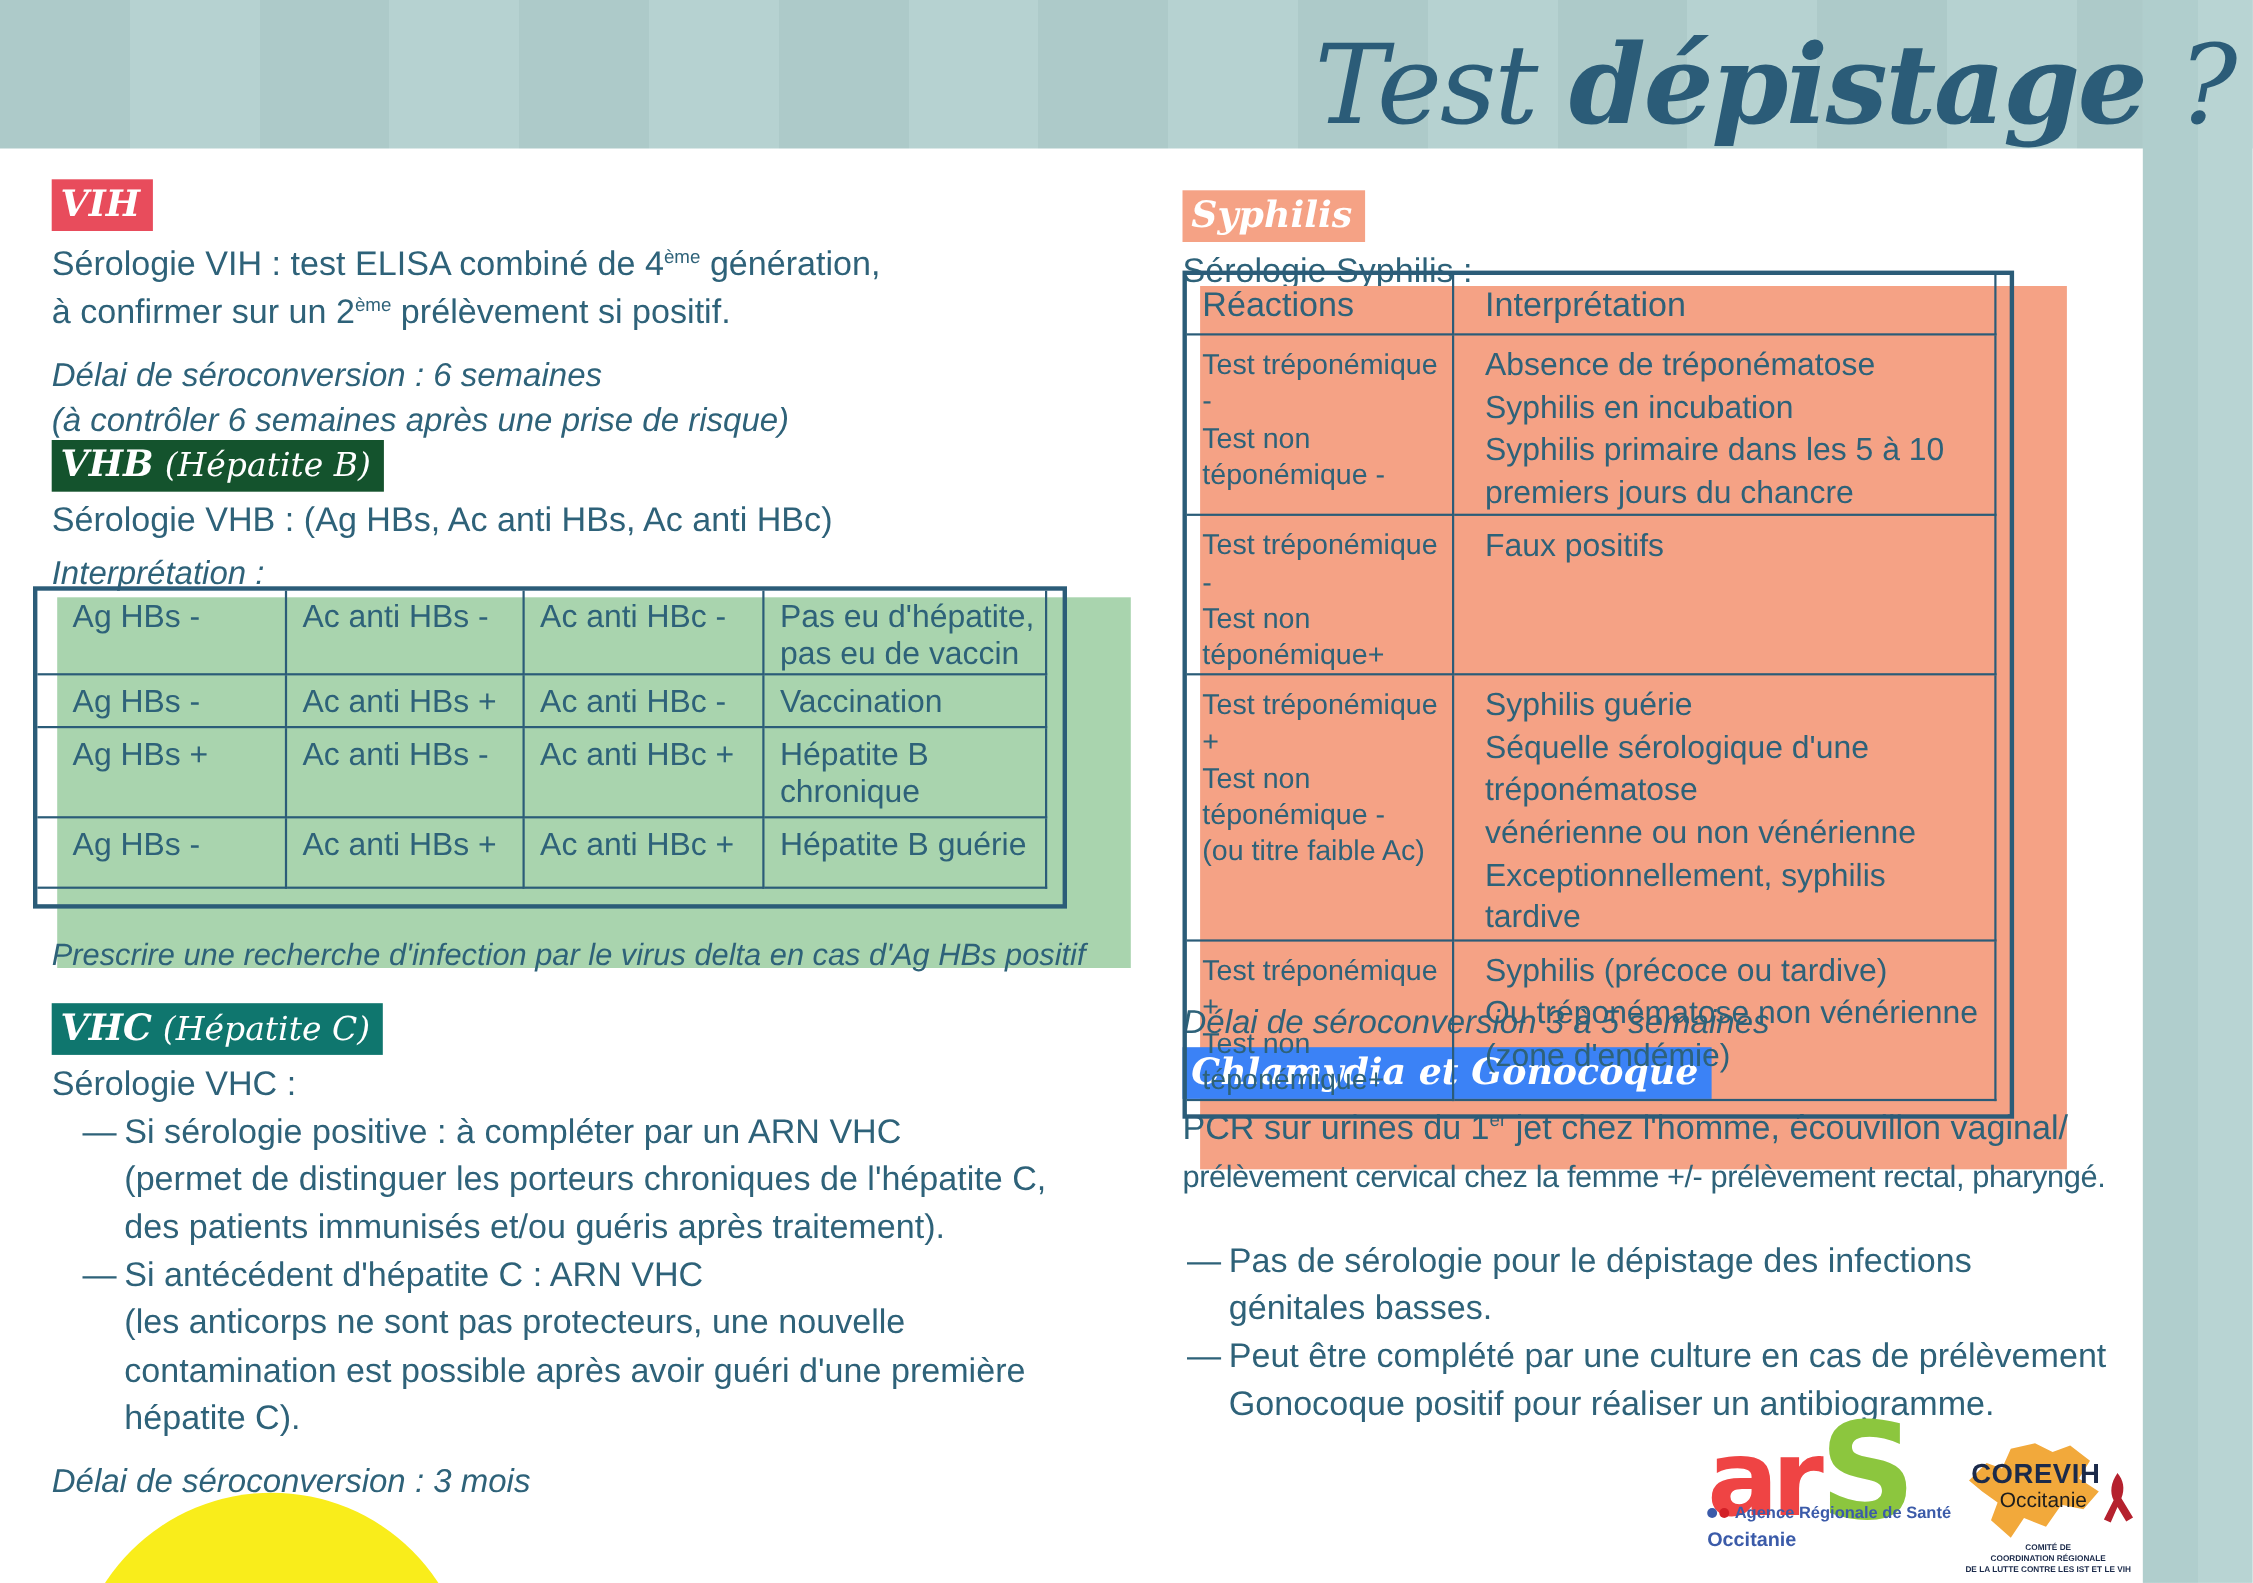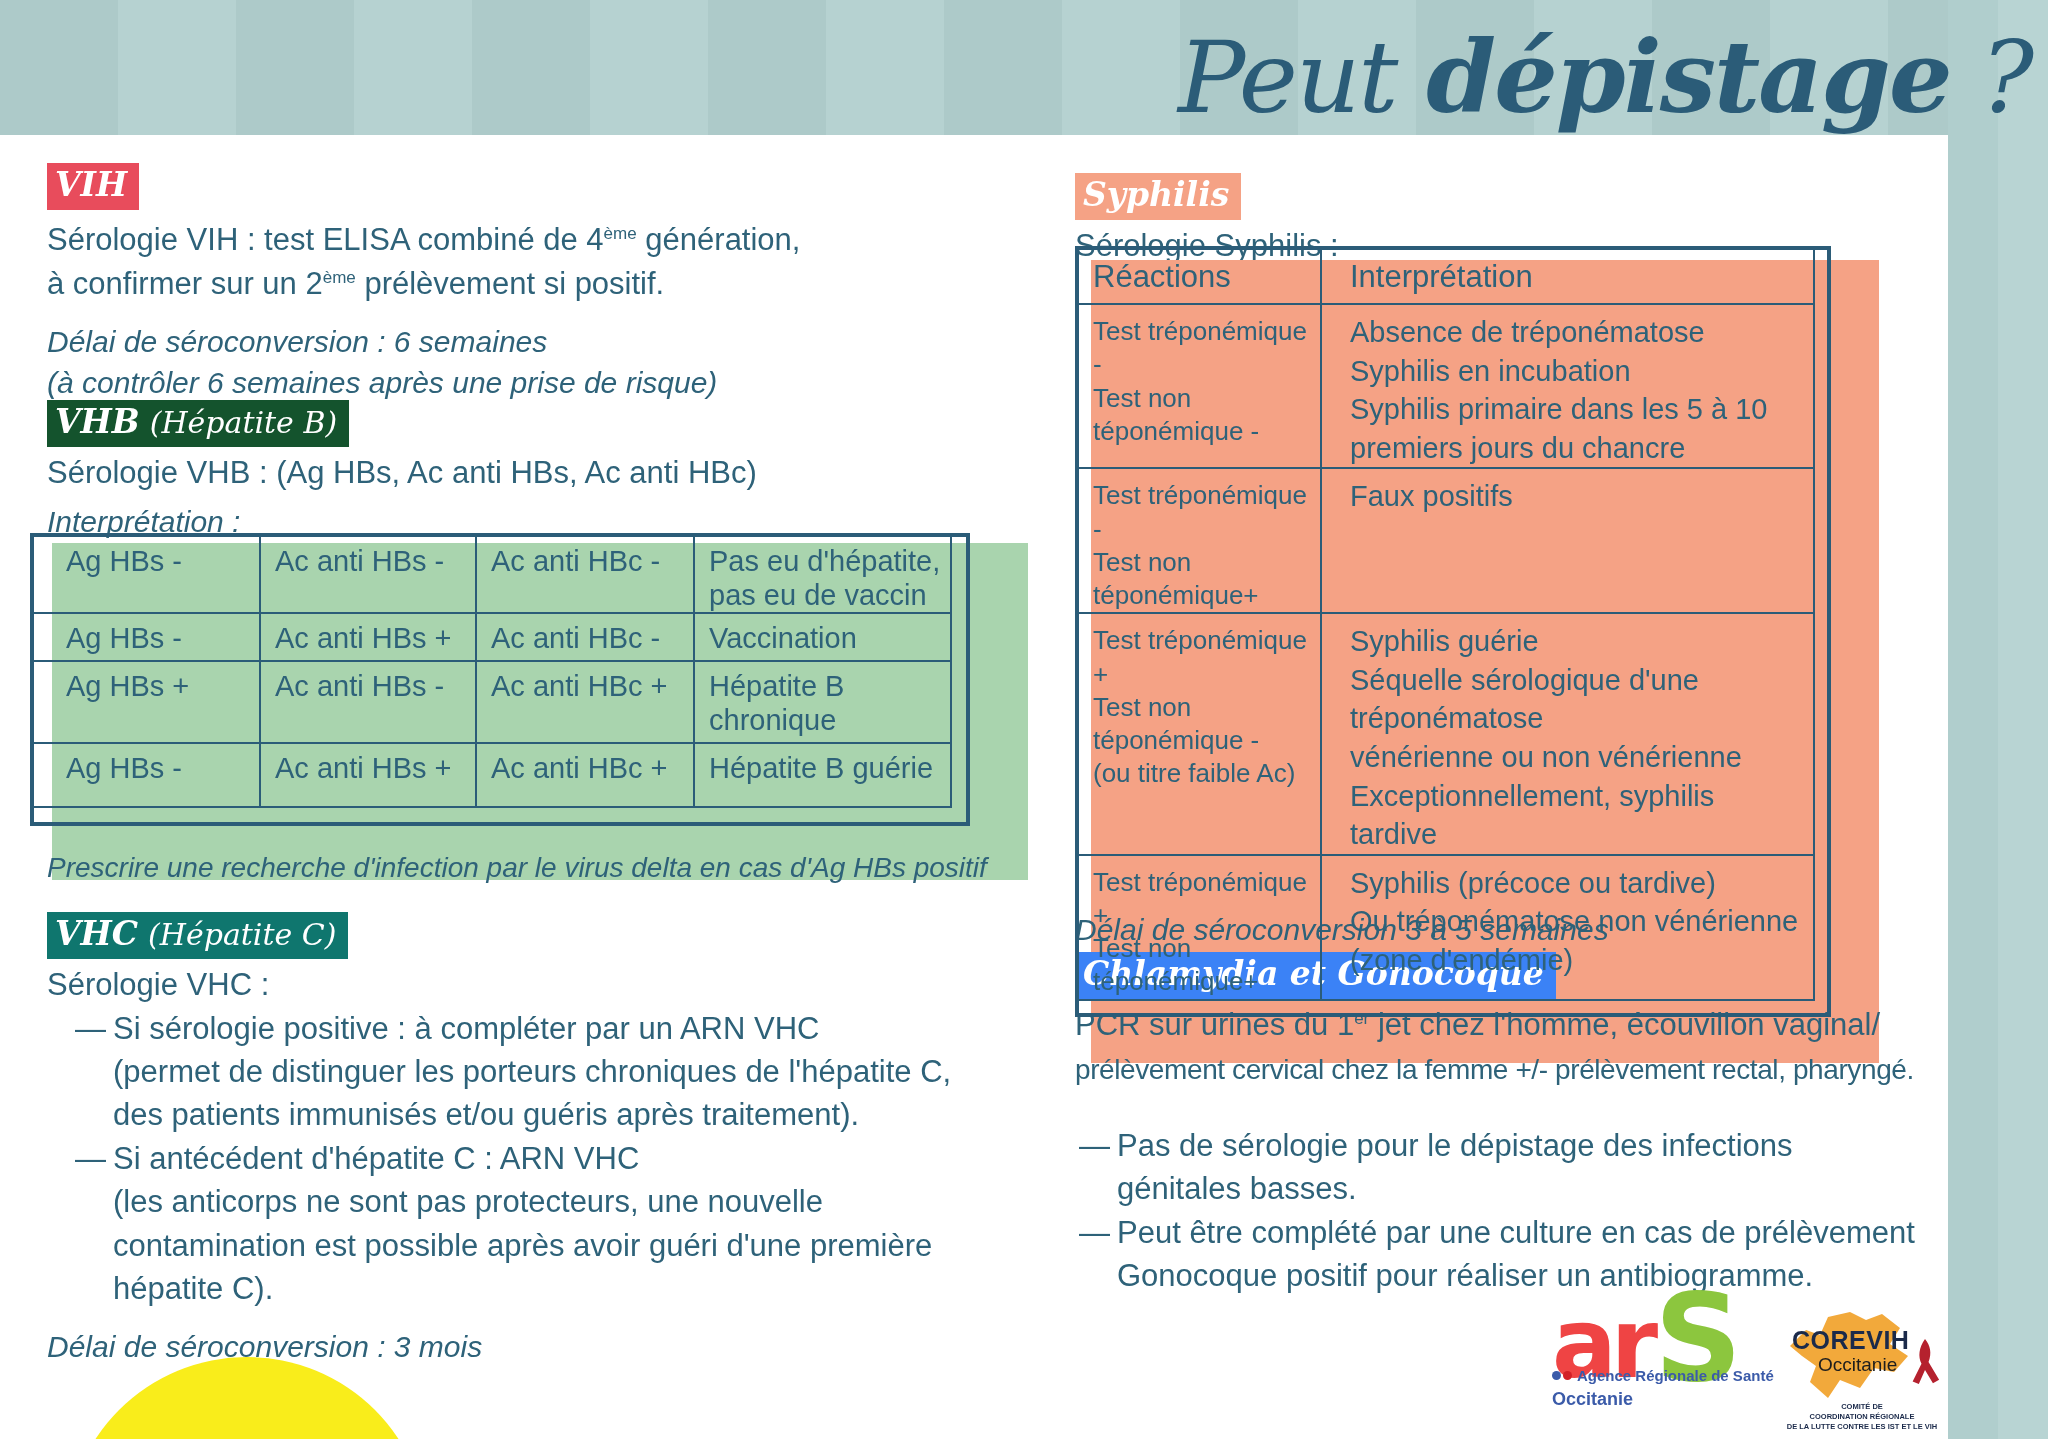--- a/index.html
+++ b/index.html
@@ -114,21 +114,21 @@
 </style>
 </head>
 <body>
 
 <div class="page">
 
   <div class="band-top"></div>
   <div class="band-right"></div>
   <div class="yellow-circle"></div>
 
-  <div class="title"><span class="t-light">Peut </span><span class="t-bold">dépistage</span><span class="t-light"> ?</span></div>
+  <div class="title"><span class="t-light">Test </span><span class="t-bold">dépistage</span><span class="t-light"> ?</span></div>
 
   <div class="abs" id="sec-vih">
     <span class="badge bg-vih">VIH</span>
     <p class="body-text"><span>Sérologie VIH : test ELISA combiné de 4</span><sup>ème</sup><span> génération,</span><br><span>à confirmer sur un 2</span><sup>ème</sup><span> prélèvement si positif.</span></p>
     <p class="note">Délai de séroconversion : 6 semaines
 (à contrôler 6 semaines après une prise de risque)</p>
   </div>
 
   <div class="abs" id="sec-vhb">
     <span class="badge bg-vhb"><span>VHB</span><span class="badge-sub">(Hépatite B)</span></span>

